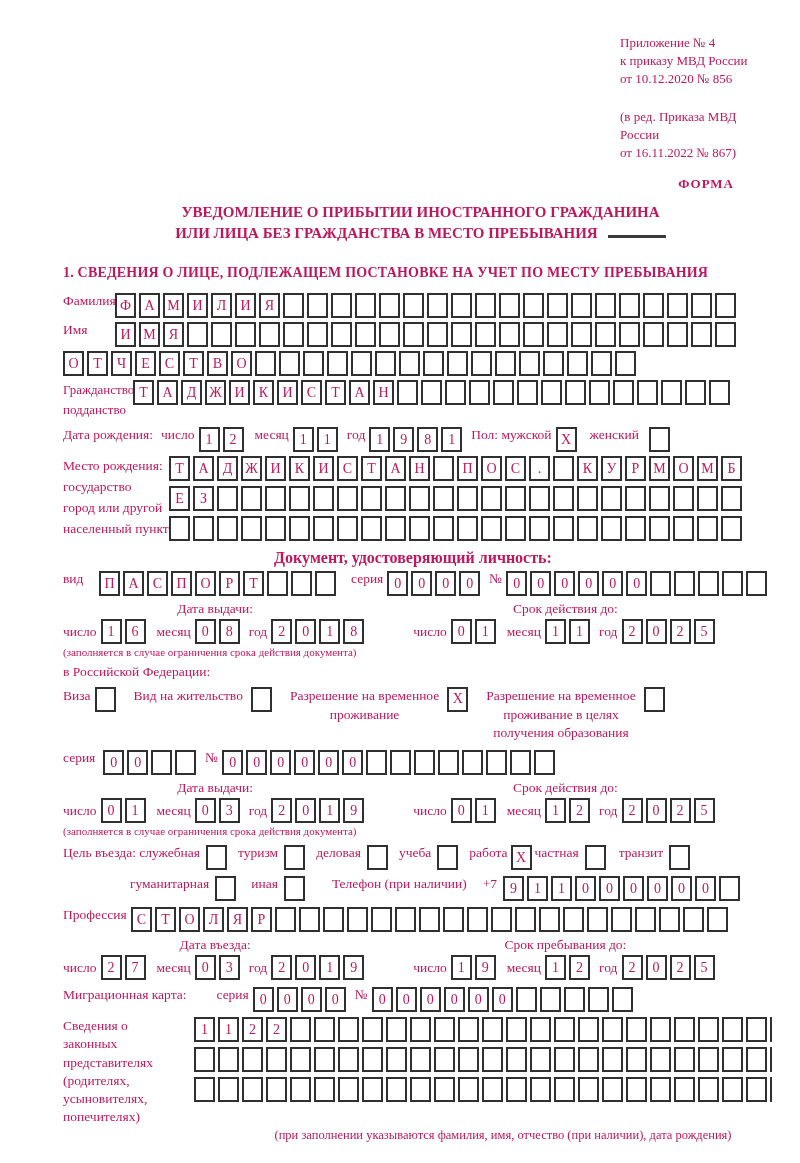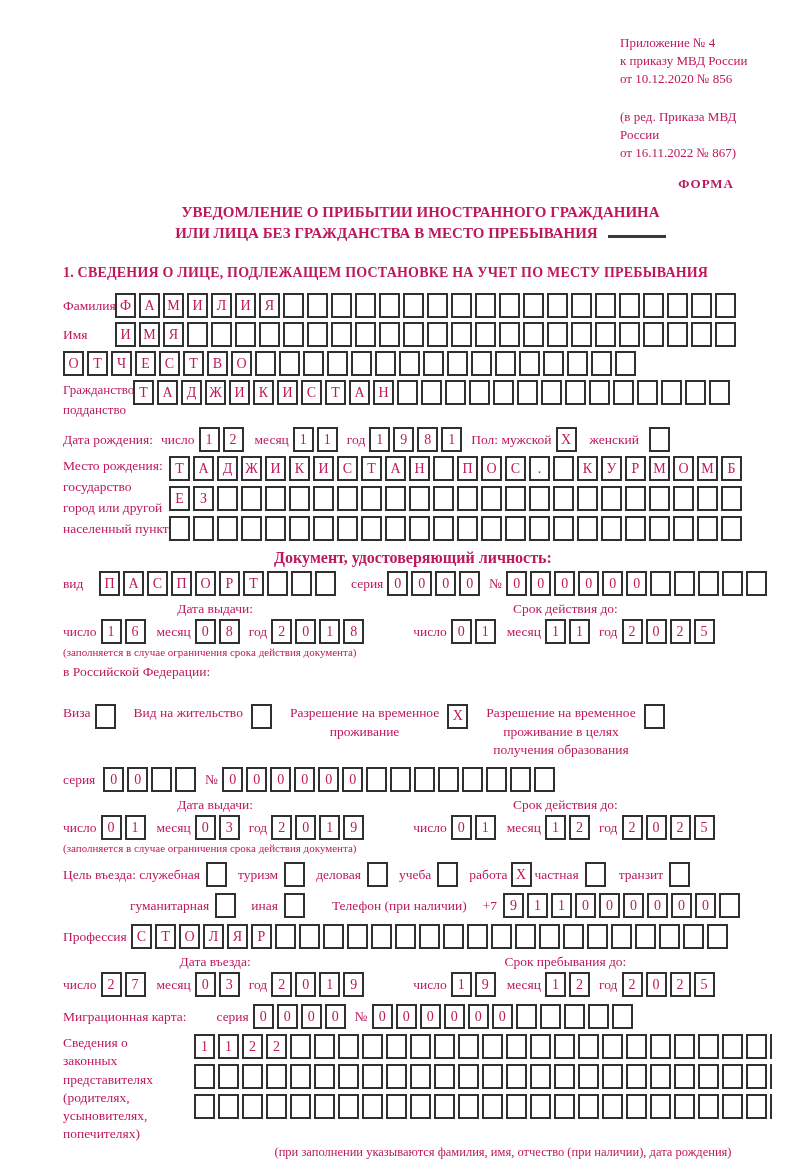--- a/index.html
+++ b/index.html
@@ -16,21 +16,21 @@
   }
   
   .annex { margin-left: 557px; font-size: 13px; line-height: 1.38; }
   .annex-sub { margin-top: 20px; }
   .forma { margin: 14px 28px 0 0; text-align: right; font-weight: 700; font-size: 13px; letter-spacing: 1px; }
   
   .title { margin-top: 10px; width: 715px; text-align: center; font-weight: 700; font-size: 15px; line-height: 1.45; }
   .title-underline { display: inline-block; width: 58px; border-bottom: 3px solid #3a3a3a; margin-left: 10px; }
   .sec-heading { margin-top: 20px; font-weight: 700; font-size: 14px; letter-spacing: .2px; }
   
-  .frow { display: flex; align-items: center; margin-top: 4px; font-size: 13.5px; }
+  .frow { display: flex; margin-top: 4px; font-size: 13.5px; }
   .frow.top { align-items: flex-start; }
   .flabel { flex: none; }
   .stack { display: flex; flex-direction: column; line-height: 1.55; }
   .stack6 { line-height: 1.35; }
   .cells { display: inline-flex; flex: none; }
   .cell {
     width: 21px; height: 25px; flex: none;
     border: 2px solid #303030; margin-right: 3px;
     display: inline-flex; align-items: center; justify-content: center;
     font-size: 14px; background: #fff;
@@ -46,21 +46,21 @@
   .ml6 { margin-left: 6px; } .ml8 { margin-left: 8px; } .ml10 { margin-left: 10px; }
   .ml12 { margin-left: 12px; } .ml16 { margin-left: 16px; } .ml24 { margin-left: 24px; } .ml67 { margin-left: 67px; }
   
   .dates { display: flex; margin-top: 5px; font-size: 13.5px; }
   .dcol2 { margin-left: 46px; }
   .dhead { text-align: center; margin-bottom: 2px; }
   .dline { display: flex; align-items: center; }
   .note-right { width: 702px; text-align: left; font-size: 11px; margin-top: 2px; }
   .para { font-size: 13.5px; margin-top: 6px; }
   
-  .permits { display: flex; align-items: flex-start; margin-top: 24px; font-size: 13.5px; line-height: 1.35; }
+  .permits { display: flex; align-items: flex-start; margin-top: 7px; font-size: 13.5px; line-height: 1.35; }
   .perm-item { display: flex; align-items: flex-start; margin-right: 15px; }
   .perm-item .cells { margin-left: 8px; }
   .perm-lines { display: flex; flex-direction: column; text-align: center; }
   .note-center { font-size: 12.5px; margin: 2px 0 0 150px; width: 580px; text-align: center; }
   .doc-heading { margin-top: 3px; width: 700px; text-align: center; font-weight: 700; font-size: 16px; }
   .cbx { margin-left: 6px; }
 </style>
 </head>
 <body>
 

